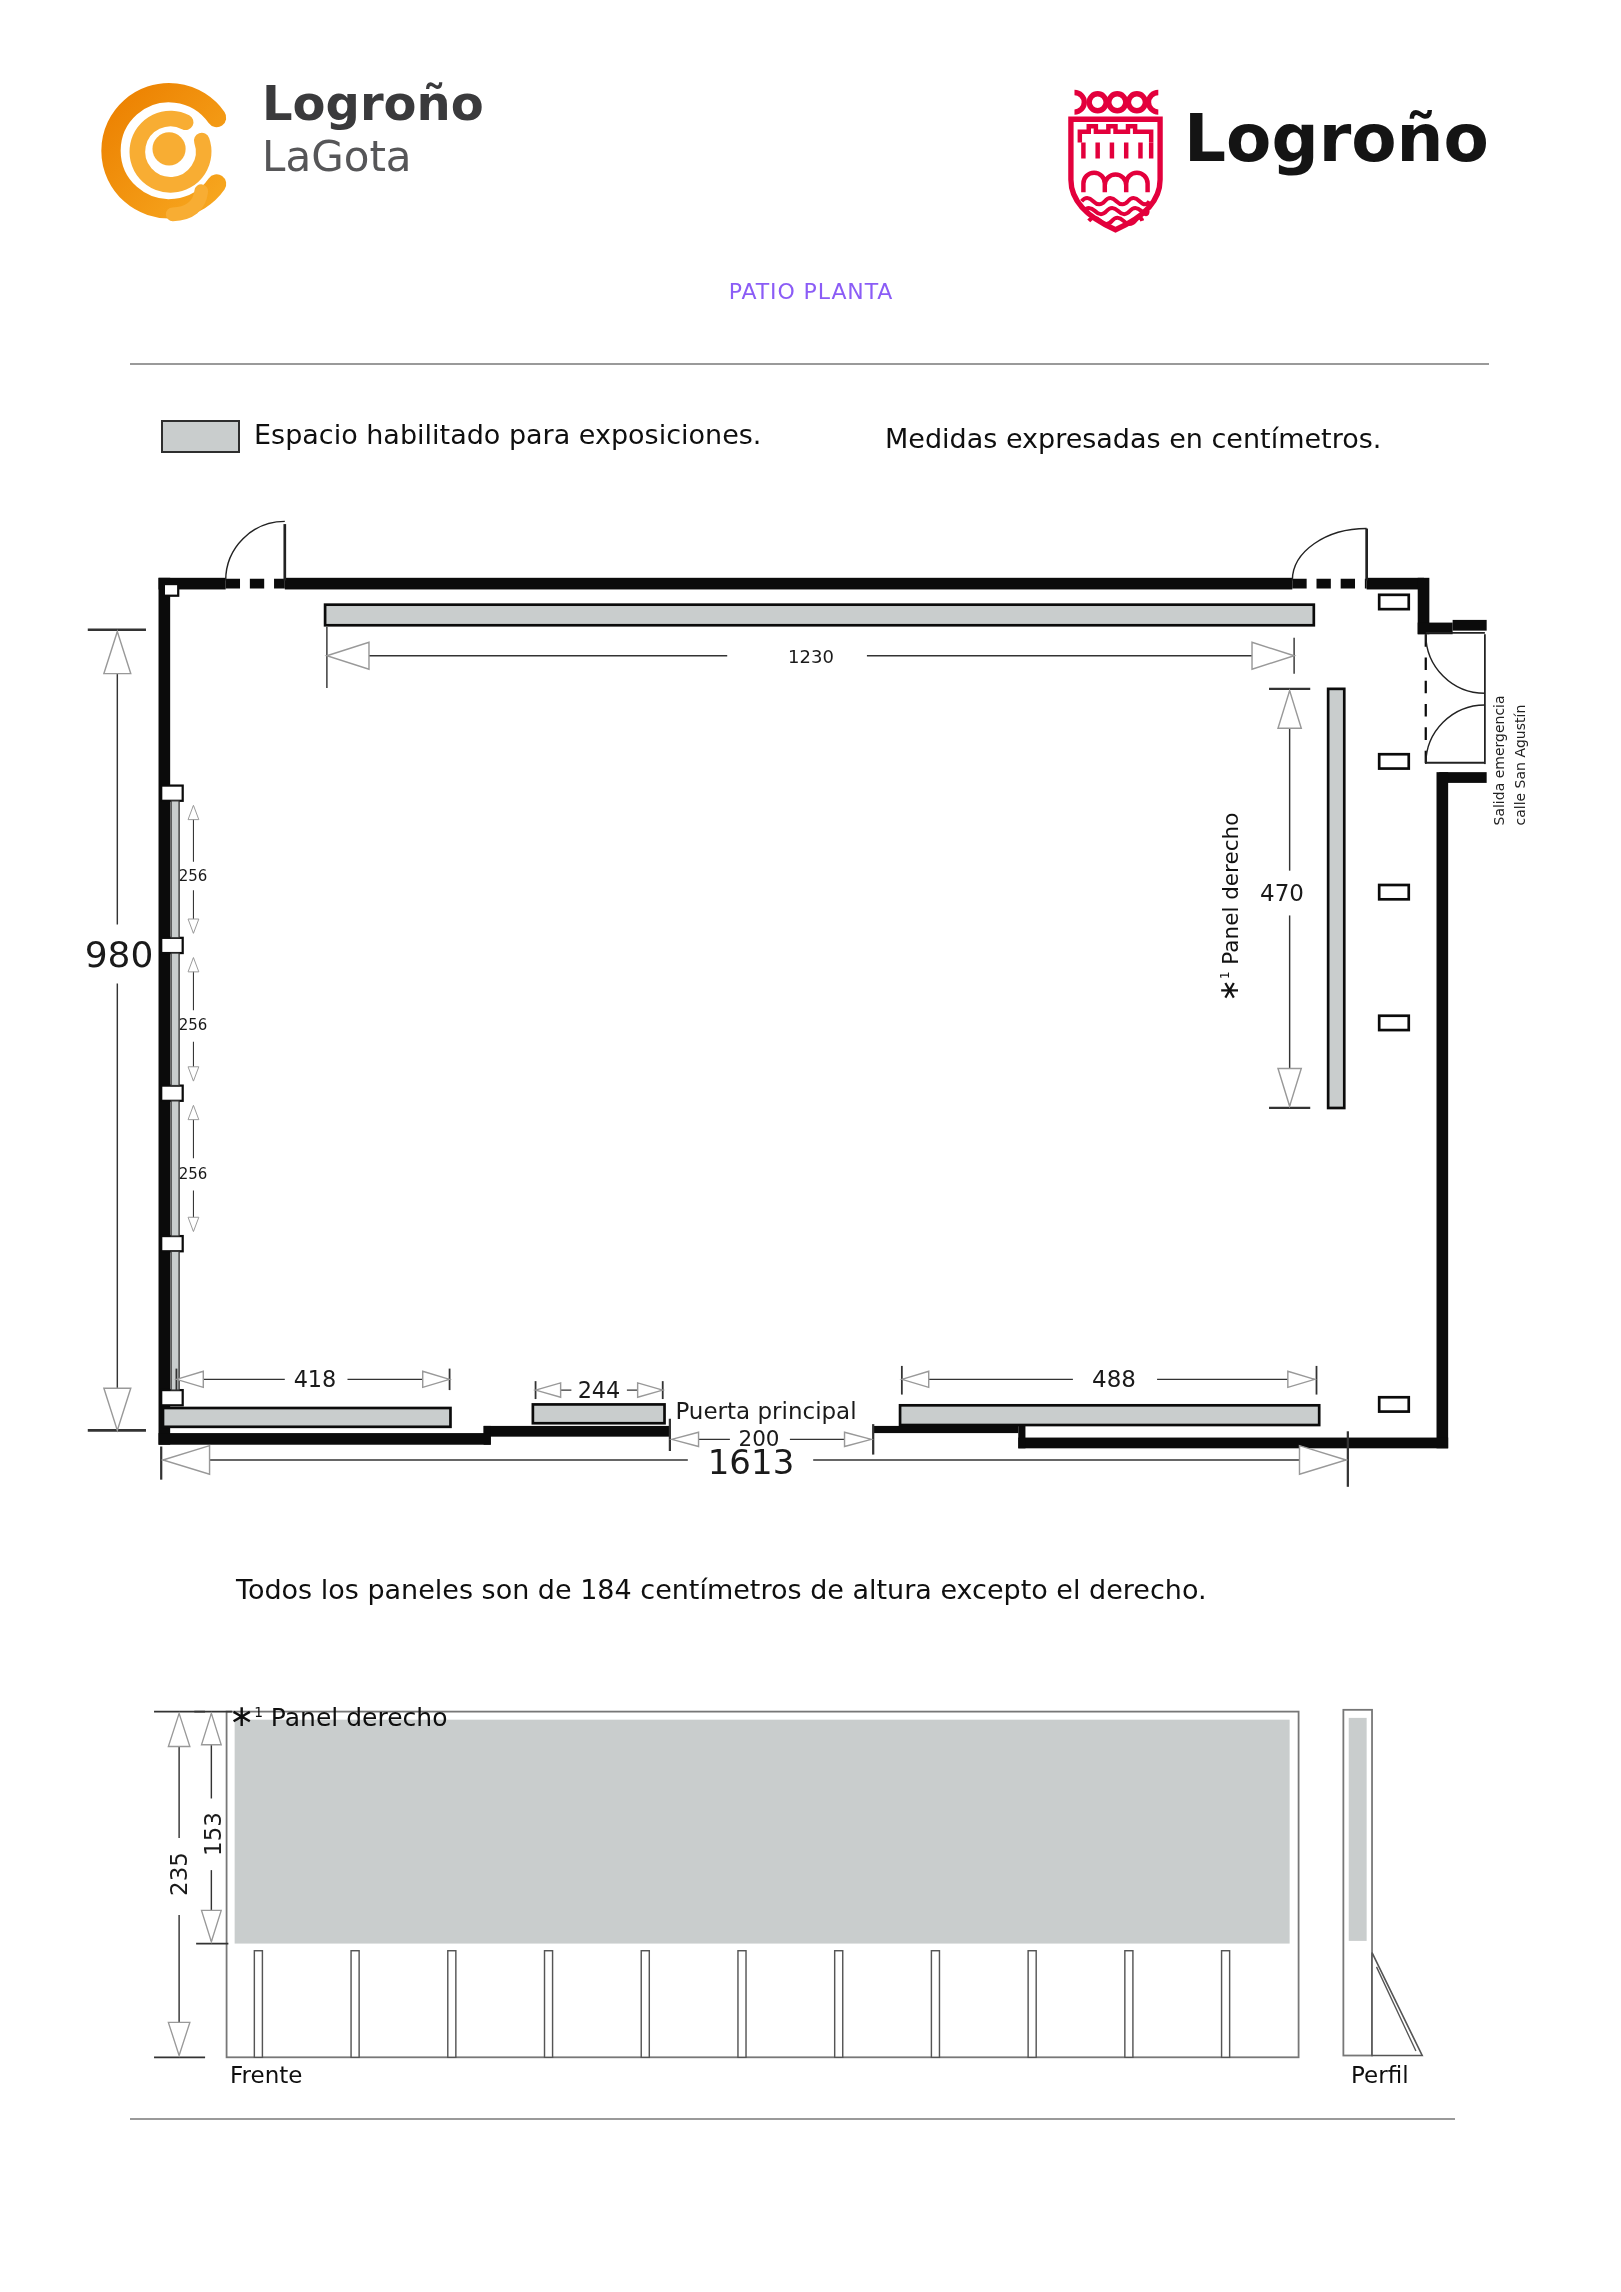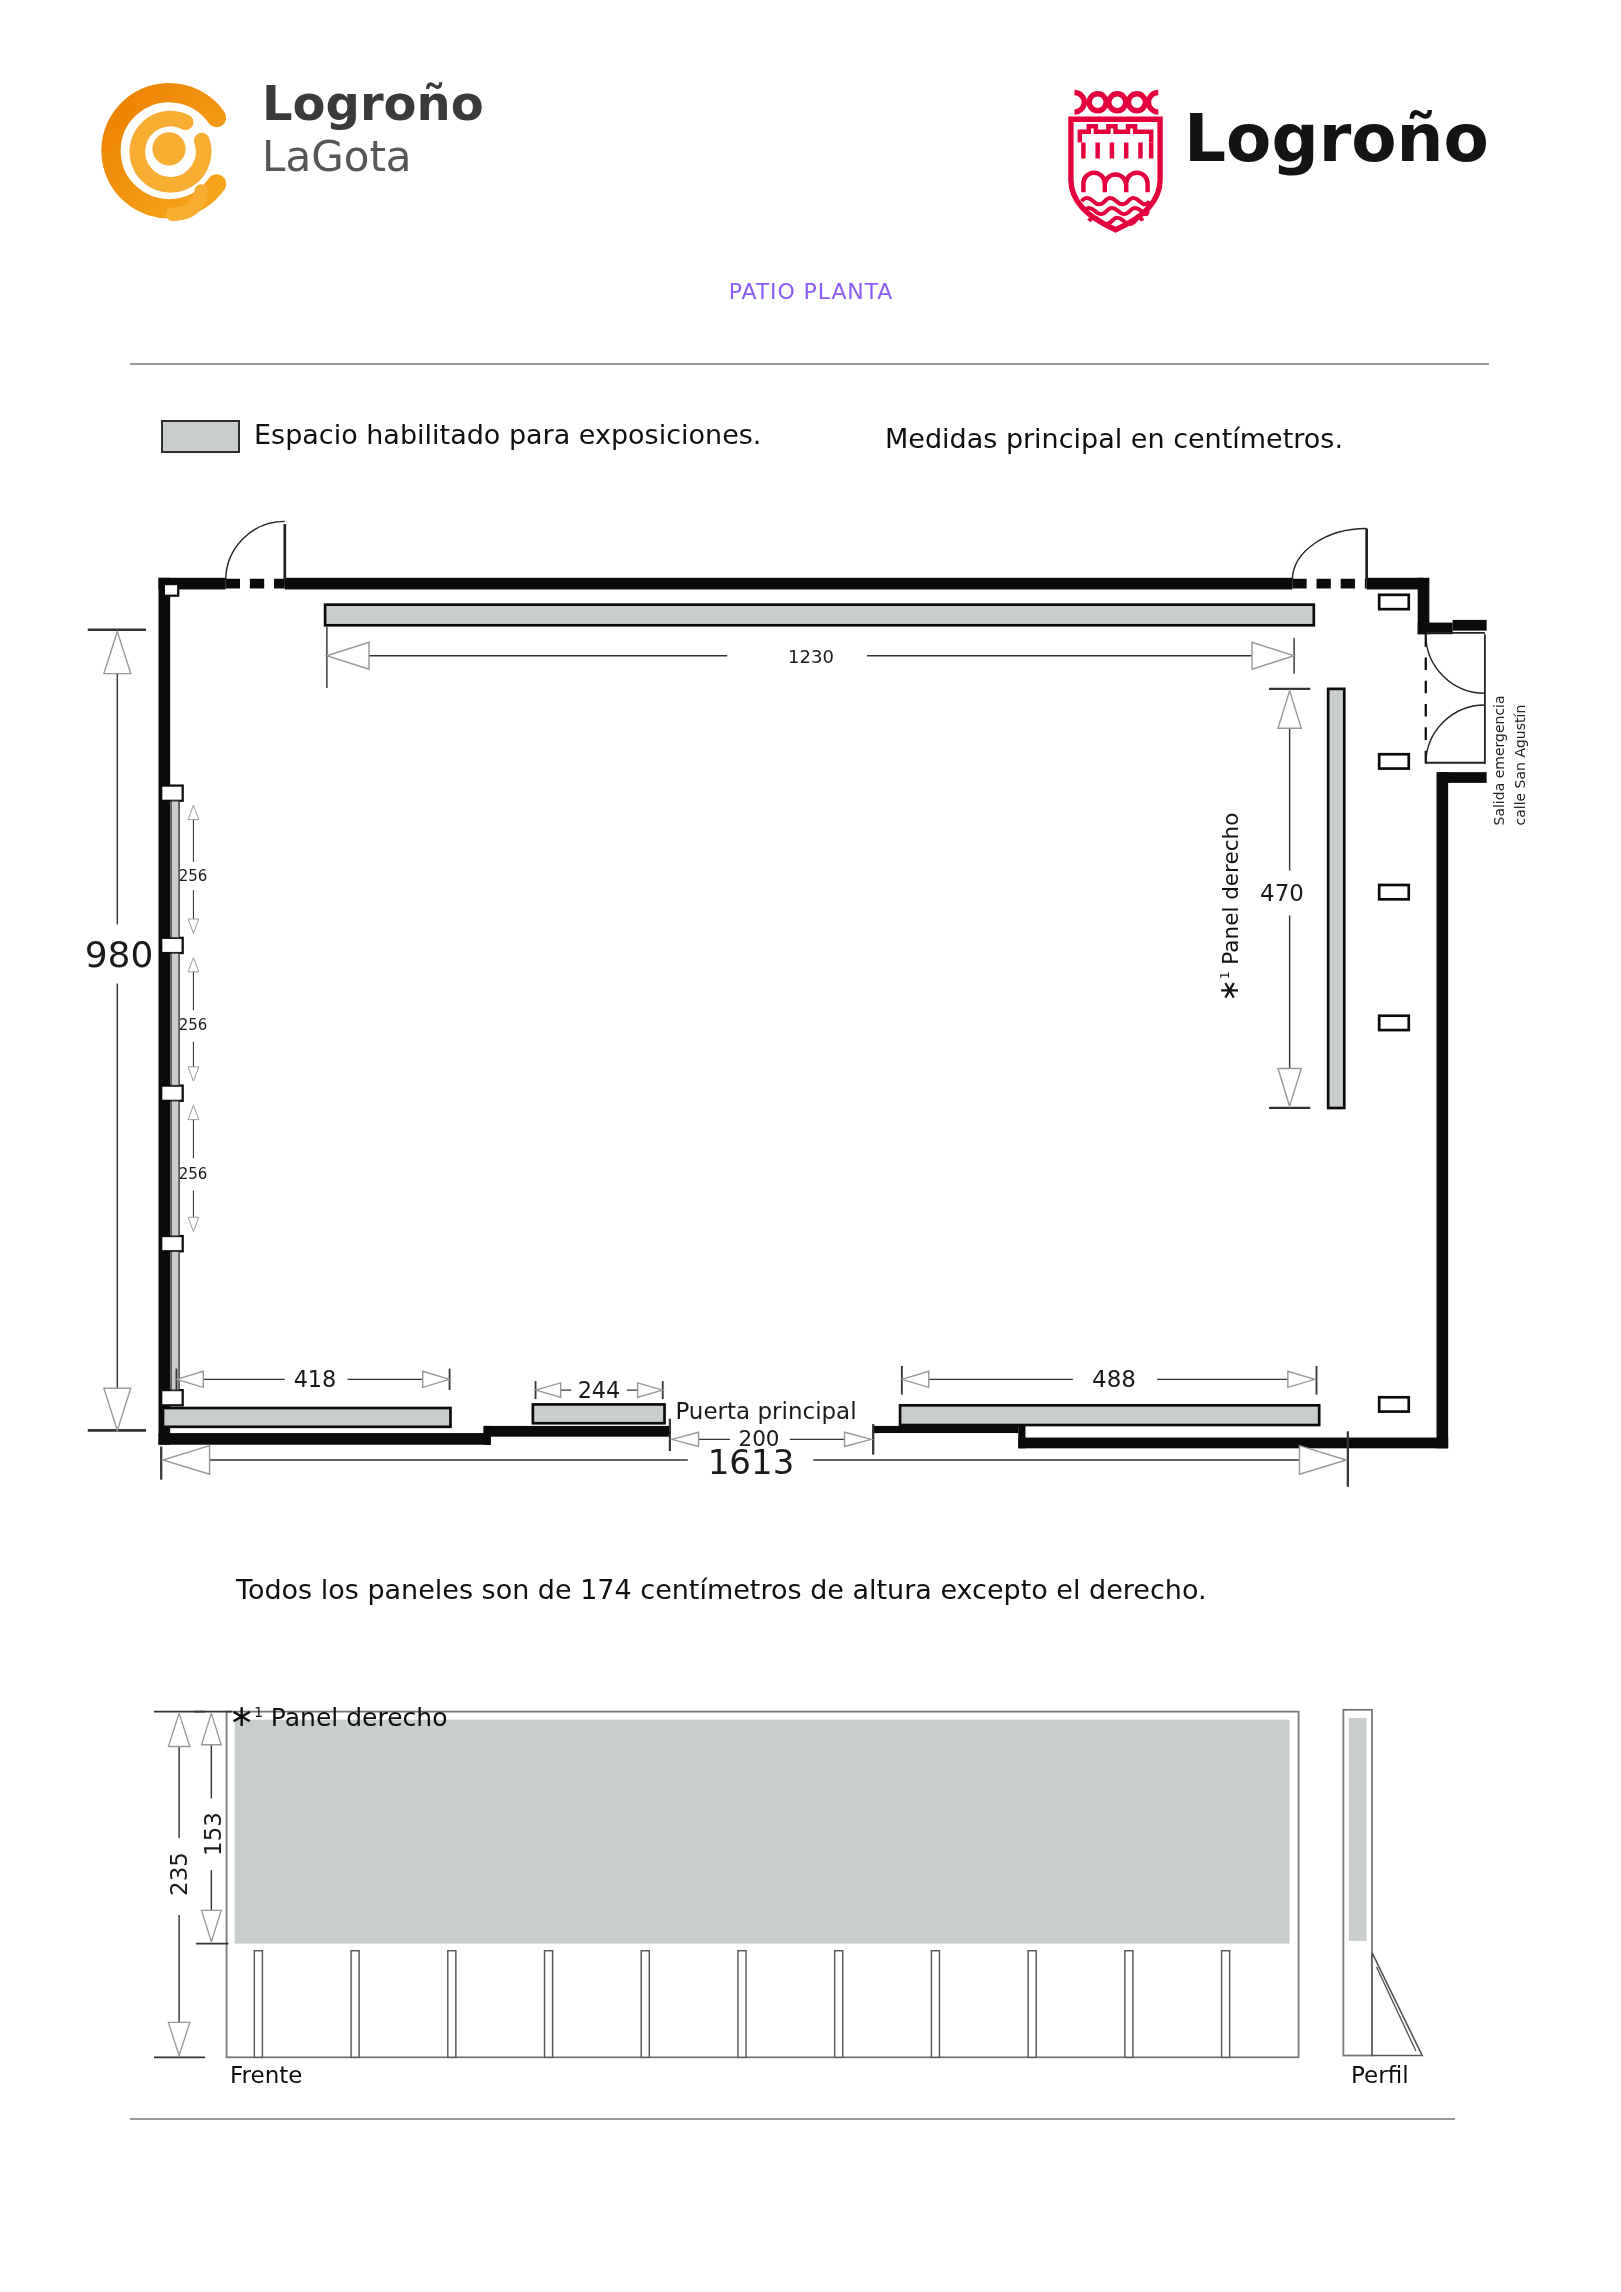--- a/index.html
+++ b/index.html
@@ -61,21 +61,21 @@
     <path d="M30 150 Q 36 143 43 150 T 56 150 T 69 150 T 82 150 T 90 150" stroke-width="4.5"></path>
   </svg>
 </div>
 <div class="city-name" style="left:1184px;top:106px;">Logroño</div>
 
 <div class="title" style="left:587px;top:279px;width:448px;text-align:center;">PATIO PLANTA</div>
 <div class="hr" style="left:130px;top:363px;width:1359px;"></div>
 
 <div class="swatch" style="left:161px;top:420px;width:79px;height:33px;"></div>
 <div class="legend-label" style="left:254px;top:419px;">Espacio habilitado para exposiciones.</div>
-<div class="legend-label" style="left:885px;top:423px;">Medidas principal en centímetros.</div>
+<div class="legend-label" style="left:885px;top:423px;">Medidas expresadas en centímetros.</div>
 
 <svg class="abs" style="left:0;top:0;" width="1621" height="2293" viewBox="0 0 1810 2560">
 
   <g fill="#0b0b0b">
     <rect x="177" y="645" width="13" height="968"></rect>
     <rect x="177" y="645" width="75" height="13"></rect>
     <rect x="318" y="645" width="1125" height="13"></rect>
     <rect x="1526" y="645" width="64" height="13"></rect>
     <rect x="1583" y="645" width="13" height="63"></rect>
     <rect x="1583" y="695" width="39" height="13"></rect>
@@ -265,21 +265,21 @@
 <div class="rot-block salida" style="left:1390px;top:673px;width:251px;height:54px;">
   <span>Salida emergencia</span><br>
   <span>calle San Agustín</span>
 </div>
 
 <div class="rot-block panel-note" style="left:1137px;top:885px;width:197px;height:36px;">
   <span class="ast">∗</span><sup class="mark">1</sup>
   <span>Panel derecho</span>
 </div>
 
-<div class="note" style="left:236px;top:1574px;">Todos los paneles son de 174 centímetros de altura excepto el derecho.</div>
+<div class="note" style="left:236px;top:1574px;">Todos los paneles son de 184 centímetros de altura excepto el derecho.</div>
 
 <div class="heading" style="left:229px;top:1659px;">
   <span class="ast" style="font-size:30px;">∗</span><sup class="mark">1</sup>
   <span>Panel derecho</span>
 </div>
 
 <div class="dim rot" style="left:179px;top:1874px;font-size:23px;">235</div>
 <div class="dim rot" style="left:213px;top:1834px;font-size:23px;">153</div>
 <div class="elev-label" style="left:230px;top:2062px;">Frente</div>
 <div class="elev-label" style="left:1351px;top:2062px;">Perfil</div>

